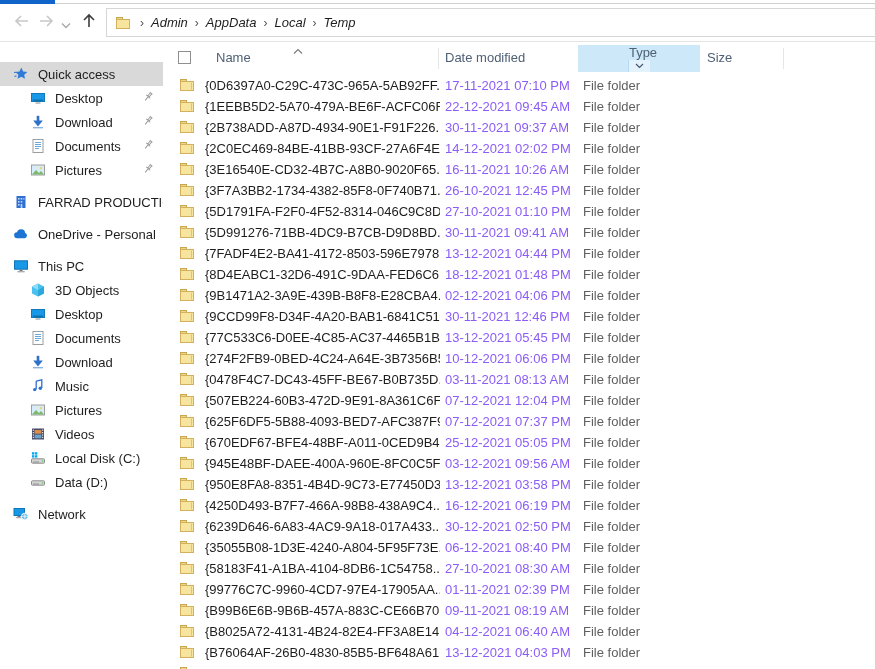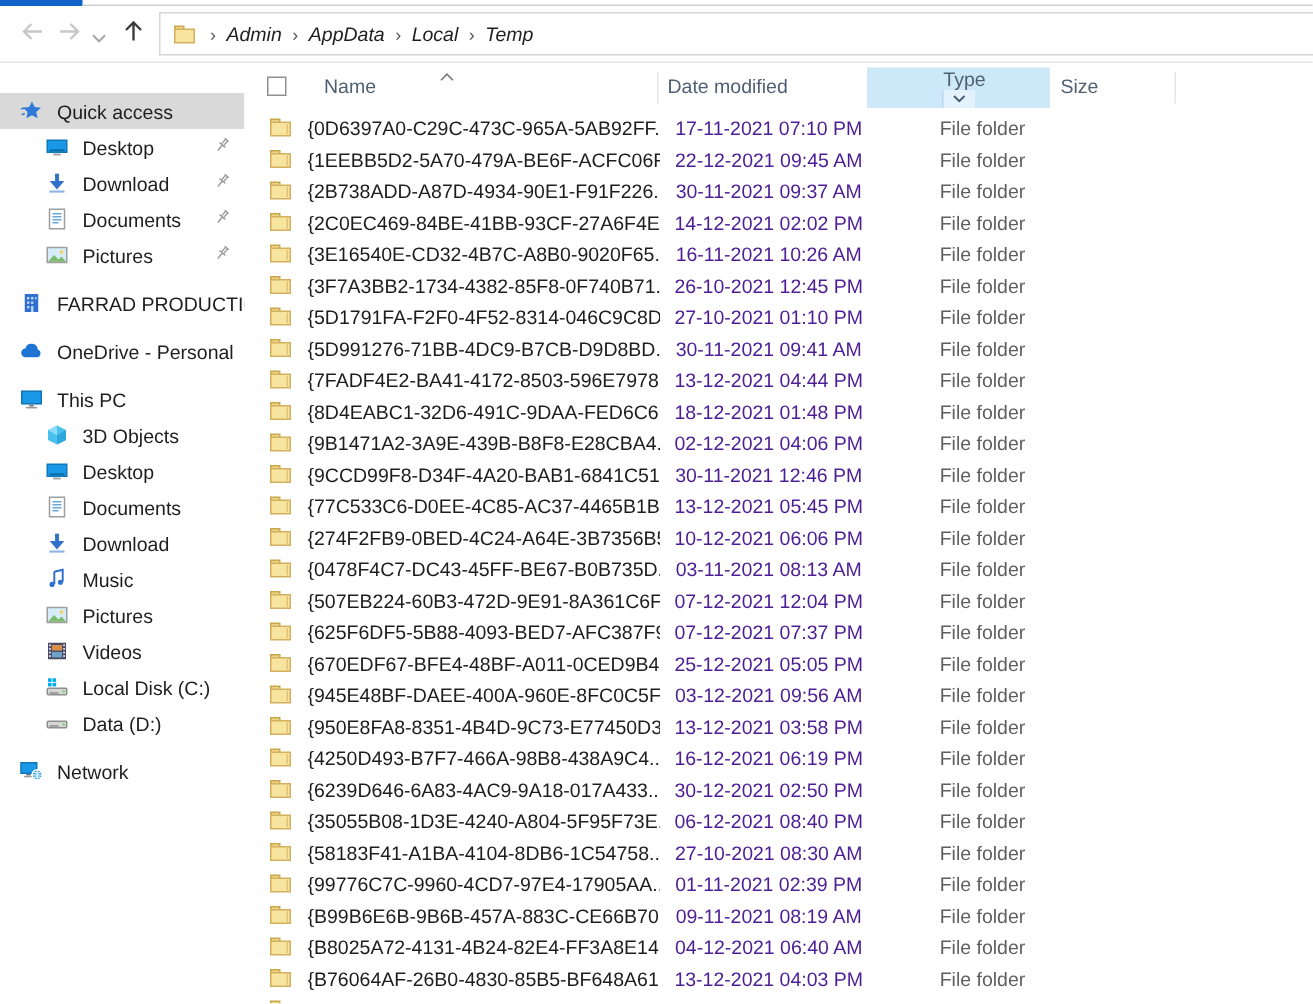--- a/index.html
+++ b/index.html
@@ -41,22 +41,22 @@
   .hdr-type .lbl{padding-left:8px;flex:1;}
   .hdr-type .filter{width:22px;height:27px;background:#e3f2fc;border-left:1px solid #b5d9f0;
     display:flex;align-items:center;justify-content:center;}
   .hdr-size{position:absolute;left:544px;top:8px;}
   .hdr-sep{position:absolute;top:6px;width:1px;height:21px;background:#e6e6e6;}
 
   .rows{position:absolute;left:0;top:33px;right:0;bottom:0;overflow:hidden;}
   .frow{position:relative;height:21px;font-size:13px;line-height:21px;white-space:nowrap;}
   .frow .fic{position:absolute;left:16px;top:2px;width:16px;height:16px;}
   .frow .nm{position:absolute;left:42px;width:235px;overflow:hidden;color:#1d1d1d;}
-  .frow .dt{position:absolute;left:282px;width:135px;color:#4c1d95;text-align:center;}
-  .frow .tp{position:absolute;left:432px;width:120px;color:#5f5f5f;text-align:center;}
+  .frow .dt{position:absolute;left:282px;width:135px;color:#8b5cf6;}
+  .frow .tp{position:absolute;left:420px;width:120px;color:#5f5f5f;}
 </style>
 </head>
 <body>
 
 <div class="accent-bar"></div>
 <div class="top-hairline"></div>
 
 <div>
   <button class="nav-btn nav-back" title="Back">
     <svg width="18" height="16" viewBox="0 0 18 16">

